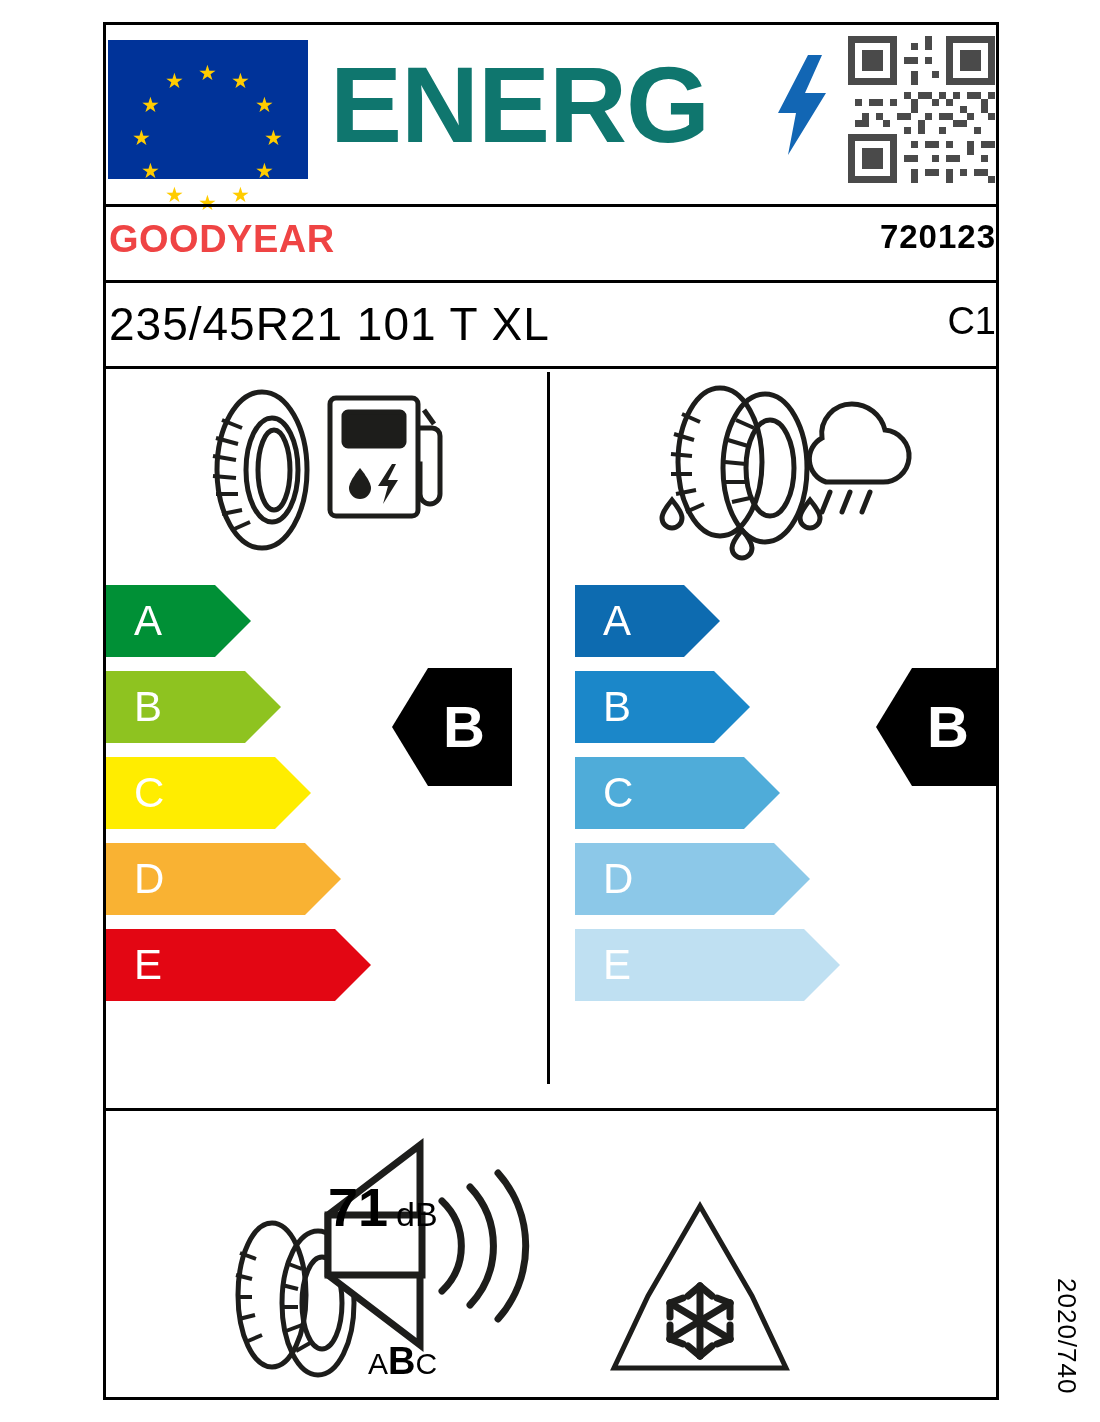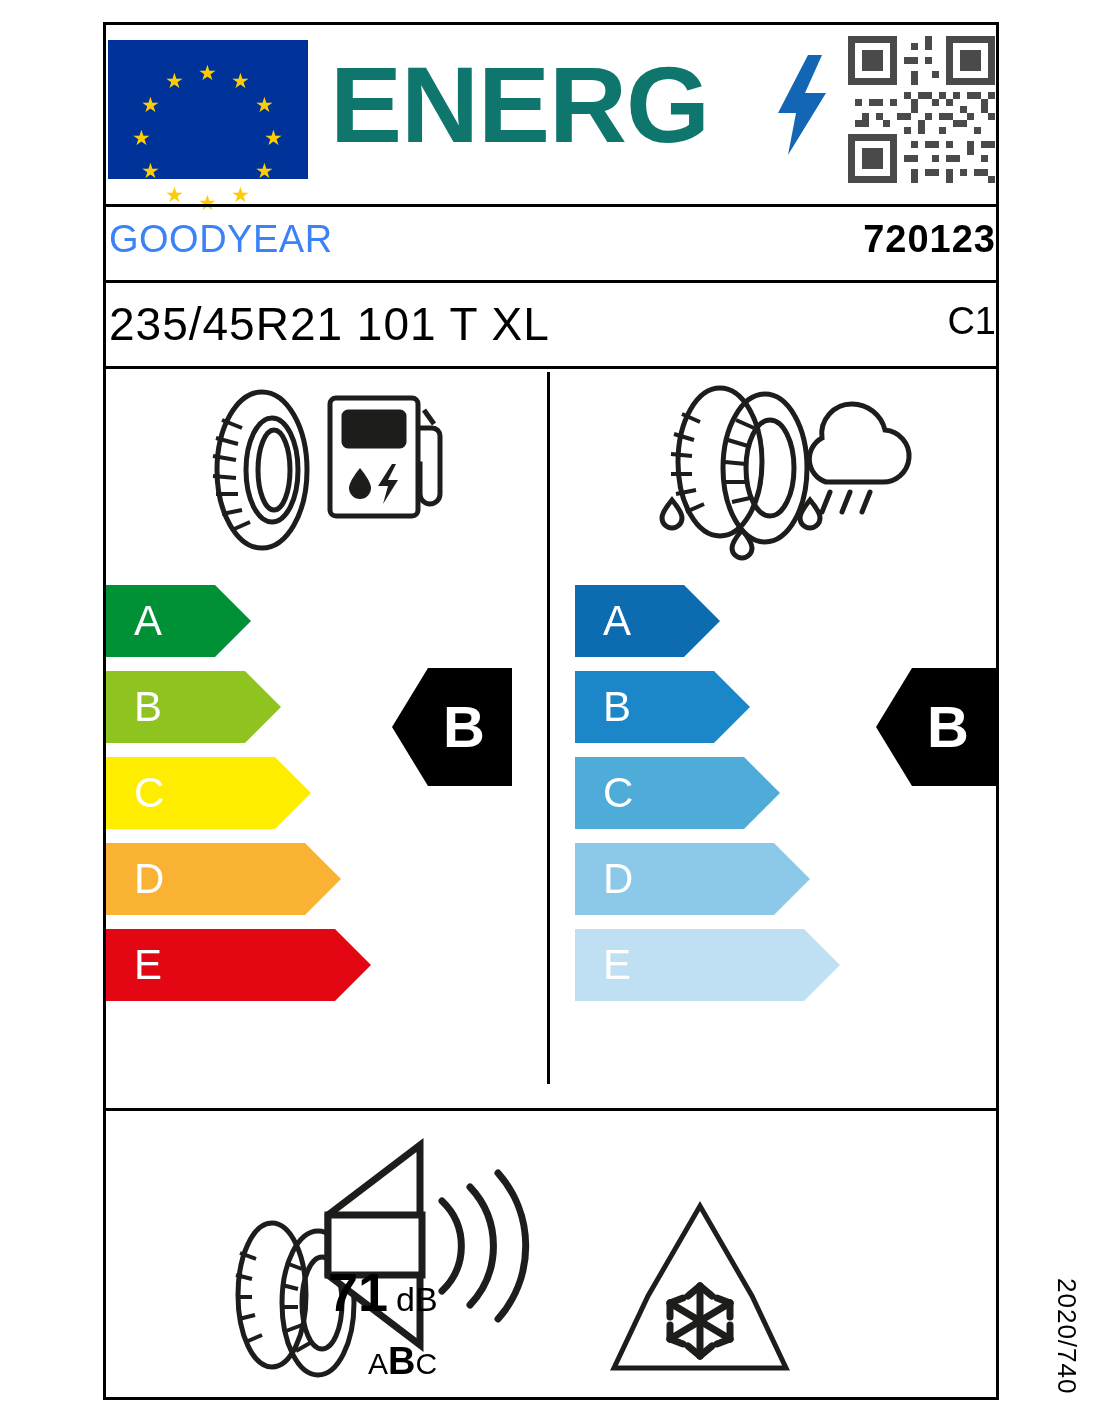--- a/index.html
+++ b/index.html
@@ -69,28 +69,28 @@
   }
   .rule.r1 { top: 204px; }
   .rule.r2 { top: 280px; }
   .rule.r3 { top: 366px; }
   .rule.r4 { top: 1108px; }
 
   .brand {
     position: absolute;
     left: 109px; top: 218px;
     font-size: 38px;
-    font-weight: normal;
+    font-weight: bold;
     letter-spacing: 0.5px;
-    color: #3b82f6;
+    color: #ef4444;
   }
   .artno {
     position: absolute;
     right: 104px; top: 218px;
-    font-size: 38px;
+    font-size: 33px;
     font-weight: bold;
     letter-spacing: 1px;
     color: #000;
   }
   .tiresize {
     position: absolute;
     left: 109px; top: 297px;
     font-size: 46px;
     letter-spacing: 1px;
     color: #000;
@@ -476,21 +476,21 @@
       </g>
       <polygon points="98,80 190,10 190,210 98,140" fill="#fff" stroke="#1d1d1b" stroke-width="7"></polygon>
       <rect x="98" y="80" width="94" height="60" fill="#fff" stroke="#1d1d1b" stroke-width="7"></rect>
       <g fill="none" stroke="#1d1d1b" stroke-width="7" stroke-linecap="round">
         <path d="M212 66 a62 62 0 0 1 0 90"></path>
         <path d="M240 52 a86 86 0 0 1 0 118"></path>
         <path d="M268 38 a110 110 0 0 1 0 146"></path>
       </g>
     </svg>
   </div>
-  <div class="noise-db" style="left:328px; top:1261px;">
+  <div class="noise-db" style="left:328px; top:1176px;">
     <span>71</span><span class="noise-dbunit" style="position:relative; left:8px;">dB</span>
   </div>
   <div class="noise-classes">
     <span>A</span><span class="big">B</span><span>C</span>
   </div>
 
   <div class="snow-icon">
     <svg width="200" height="200" viewBox="0 0 200 200">
       <polygon points="100,16 152,106 186,178 14,178 48,106" fill="none" stroke="#1d1d1b" stroke-width="5"></polygon>
       <g stroke="#1d1d1b" stroke-width="7" stroke-linecap="round">

